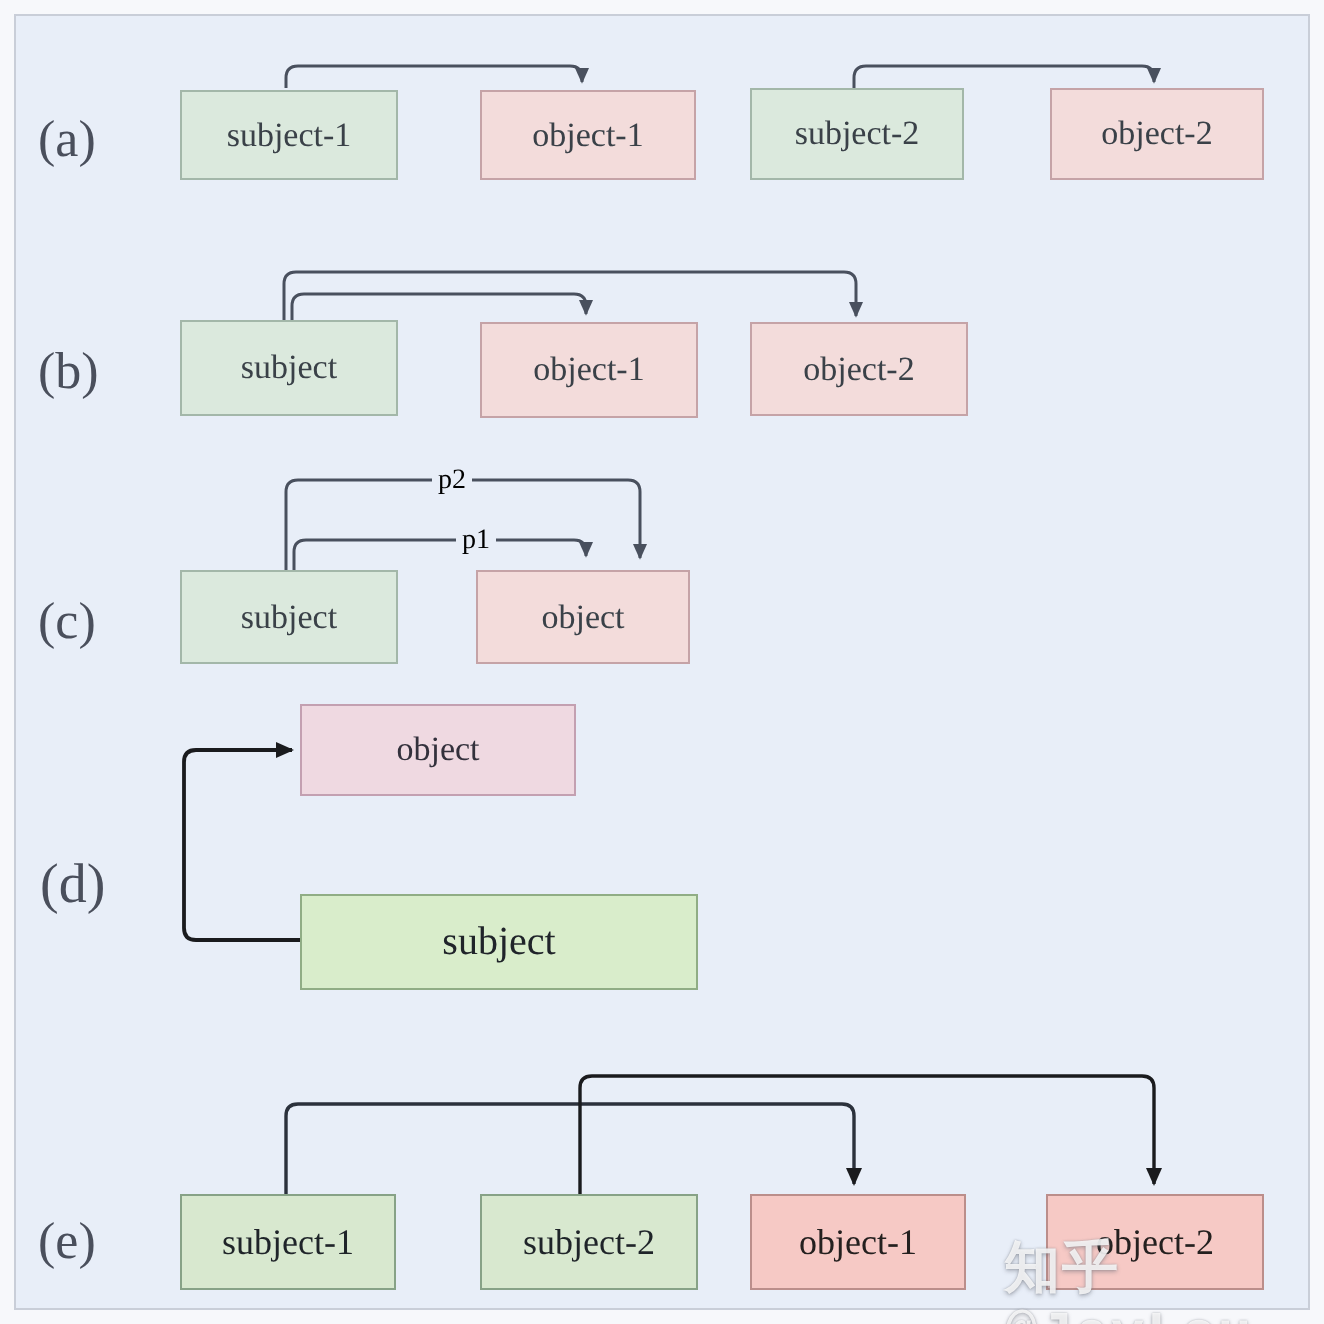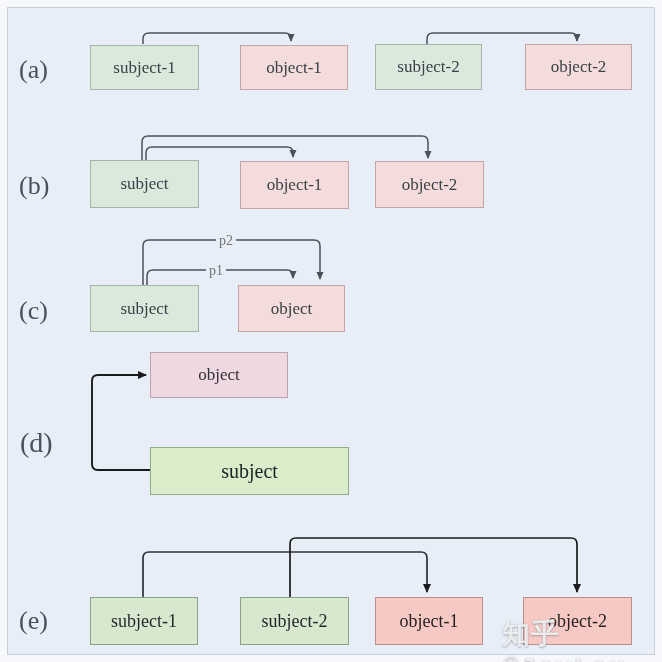--- a/index.html
+++ b/index.html
@@ -11,21 +11,21 @@
   svg.arrows{position:absolute;left:0;top:0;z-index:2;}
   .box{position:absolute;display:flex;align-items:center;justify-content:center;
        z-index:3;font-size:17px;color:#3a4148;text-align:center;}
   .g1{background:#dbe9dd;border:1px solid #a3b7a9;}
   .p1{background:#f3dcdb;border:1px solid #c5a3a7;}
   .g2{background:#d9edcb;border:1px solid #90ad85;color:#20242a;font-size:20px;}
   .p2{background:#efd9e1;border:1px solid #c3a0b1;color:#33313c;}
   .g3{background:#d8e8cf;border:1px solid #87a287;color:#1f2429;font-size:18px;}
   .p3{background:#f6c9c5;border:1px solid #bb8e8b;color:#24201f;font-size:18px;}
   .rowlabel{position:absolute;z-index:3;font-size:26px;color:#4a4f5c;}
-  .plabel{position:absolute;z-index:4;font-size:14px;color:#737373;
+  .plabel{position:absolute;z-index:4;font-size:14px;color:#000000;
           background:#e8eef8;padding:0 3px;line-height:15px;}
   .watermark{position:absolute;z-index:5;font-family:Liberation Mono, monospace;
              font-weight:bold;font-size:28px;letter-spacing:1px;
              color:rgba(255,255,255,0.82);
              text-shadow:0 1px 2px rgba(100,105,115,0.45),0 0 1px rgba(120,125,135,0.55);}
 </style>
 </head>
 <body>
 
 <div class="stage">
@@ -65,21 +65,21 @@
 
   <div class="rowlabel" style="left:19px;top:171px">(b)</div>
   <div class="box g1" style="left:90px;top:160px;width:107px;height:46px">subject</div>
   <div class="box p1" style="left:240px;top:161px;width:107px;height:46px">object-1</div>
   <div class="box p1" style="left:375px;top:161px;width:107px;height:45px">object-2</div>
 
   <div class="rowlabel" style="left:19px;top:296px">(c)</div>
   <div class="box g1" style="left:90px;top:285px;width:107px;height:45px">subject</div>
   <div class="box p1" style="left:238px;top:285px;width:105px;height:45px">object</div>
   <span class="plabel" style="left:216px;top:233px">p2</span>
-  <span class="plabel" style="left:206px;top:263px">p1</span>
+  <span class="plabel" style="left:228px;top:263px">p1</span>
 
   <div class="rowlabel" style="left:20px;top:427px;font-size:28px">(d)</div>
   <div class="box p2" style="left:150px;top:352px;width:136px;height:44px">object</div>
   <div class="box g2" style="left:150px;top:447px;width:197px;height:46px">subject</div>
 
   <div class="rowlabel" style="left:19px;top:606px">(e)</div>
   <div class="box g3" style="left:90px;top:597px;width:106px;height:46px">subject-1</div>
   <div class="box g3" style="left:240px;top:597px;width:107px;height:46px">subject-2</div>
   <div class="box p3" style="left:375px;top:597px;width:106px;height:46px">object-1</div>
   <div class="box p3" style="left:523px;top:597px;width:107px;height:46px">object-2</div>

